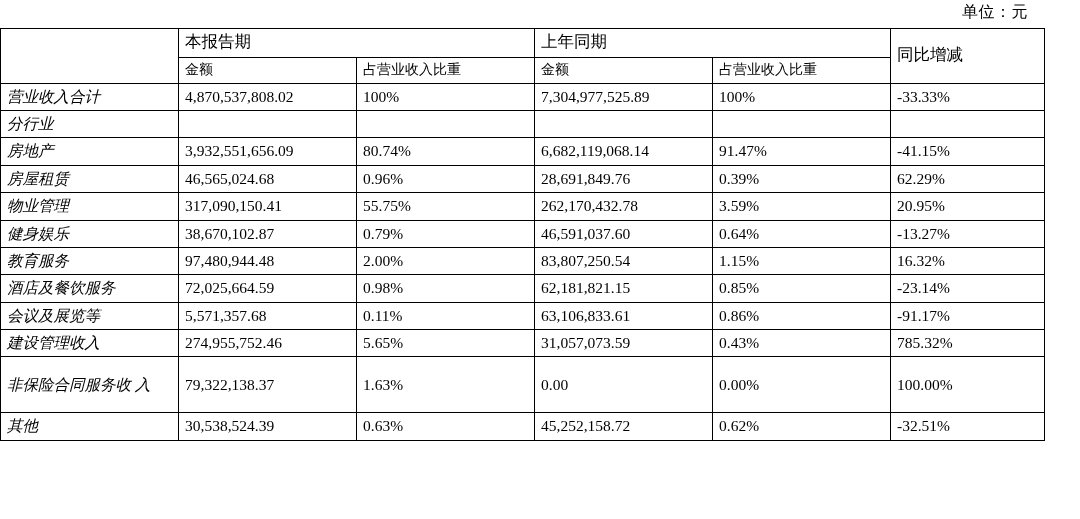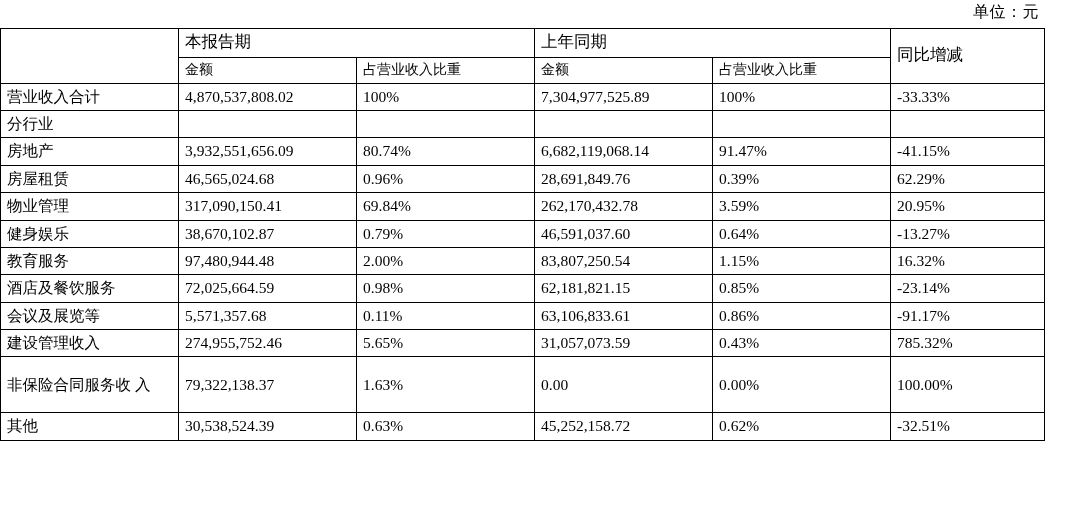--- a/index.html
+++ b/index.html
@@ -16,21 +16,21 @@
   }
   .page {
     position: relative;
     width: 1080px;
     height: 519px;
     box-sizing: border-box;
   }
   .unit-line {
     text-align: right;
     font-size: 16px;
-    padding: 2px 41px 5px 0;
+    padding: 2px 52px 5px 0;
     letter-spacing: 0.5px;
   }
   table.fin {
     border-collapse: collapse;
     table-layout: fixed;
     width: 1044px;
     margin: 0 0 0 0;
     font-size: 15.5px;
   }
   table.fin td, table.fin th {
@@ -39,21 +39,21 @@
     vertical-align: middle;
     font-weight: normal;
     text-align: left;
     line-height: 1.25;
     height: 26px;
     box-sizing: border-box;
   }
   .ctr { text-align: center; }
   .hdr-main { font-size: 16.5px; }
   .hdr-sub { font-size: 14px; }
-  .rowlabel { padding-left: 4px; }
+  .rowlabel { padding-left: 4px; font-style: italic; }
   
   col.c0 { width: 178px; }
   col.c1 { width: 178px; }
   col.c2 { width: 178px; }
   col.c3 { width: 178px; }
   col.c4 { width: 178px; }
   col.c5 { width: 154px; }
   .tall { height: 56px; padding-left: 48px; }
   .nowrap { white-space: nowrap; margin-left: 17px; }
   .lastrow td { border-bottom: 1px solid #000; }
@@ -123,21 +123,21 @@
         <td>46,565,024.68</td>
         <td>0.96%</td>
         <td>28,691,849.76</td>
         <td>0.39%</td>
         <td>62.29%</td>
       </tr>
 
       <tr>
         <td class="rowlabel">物业管理</td>
         <td>317,090,150.41</td>
-        <td>69.84%</td>
+        <td>55.75%</td>
         <td>262,170,432.78</td>
         <td>3.59%</td>
         <td>20.95%</td>
       </tr>
 
       <tr>
         <td class="rowlabel">健身娱乐</td>
         <td>38,670,102.87</td>
         <td>0.79%</td>
         <td>46,591,037.60</td>

